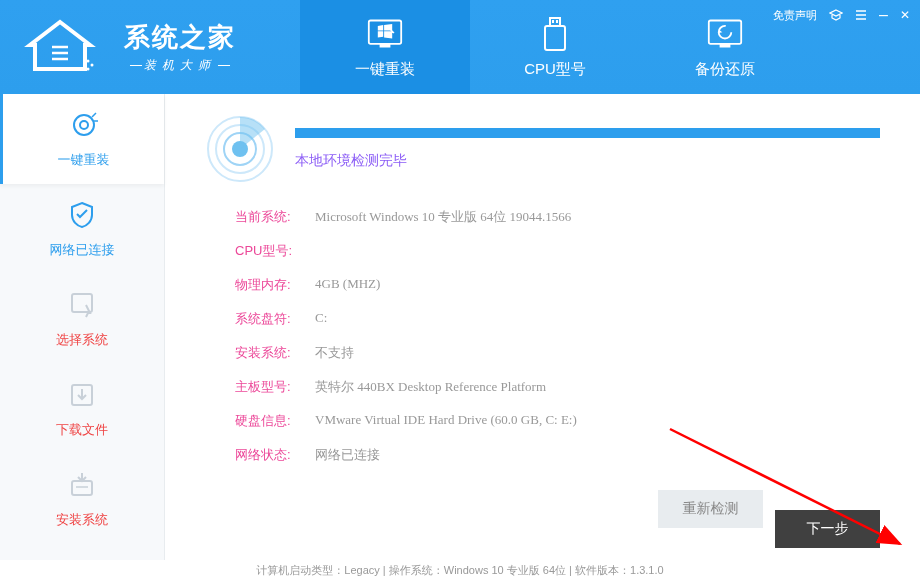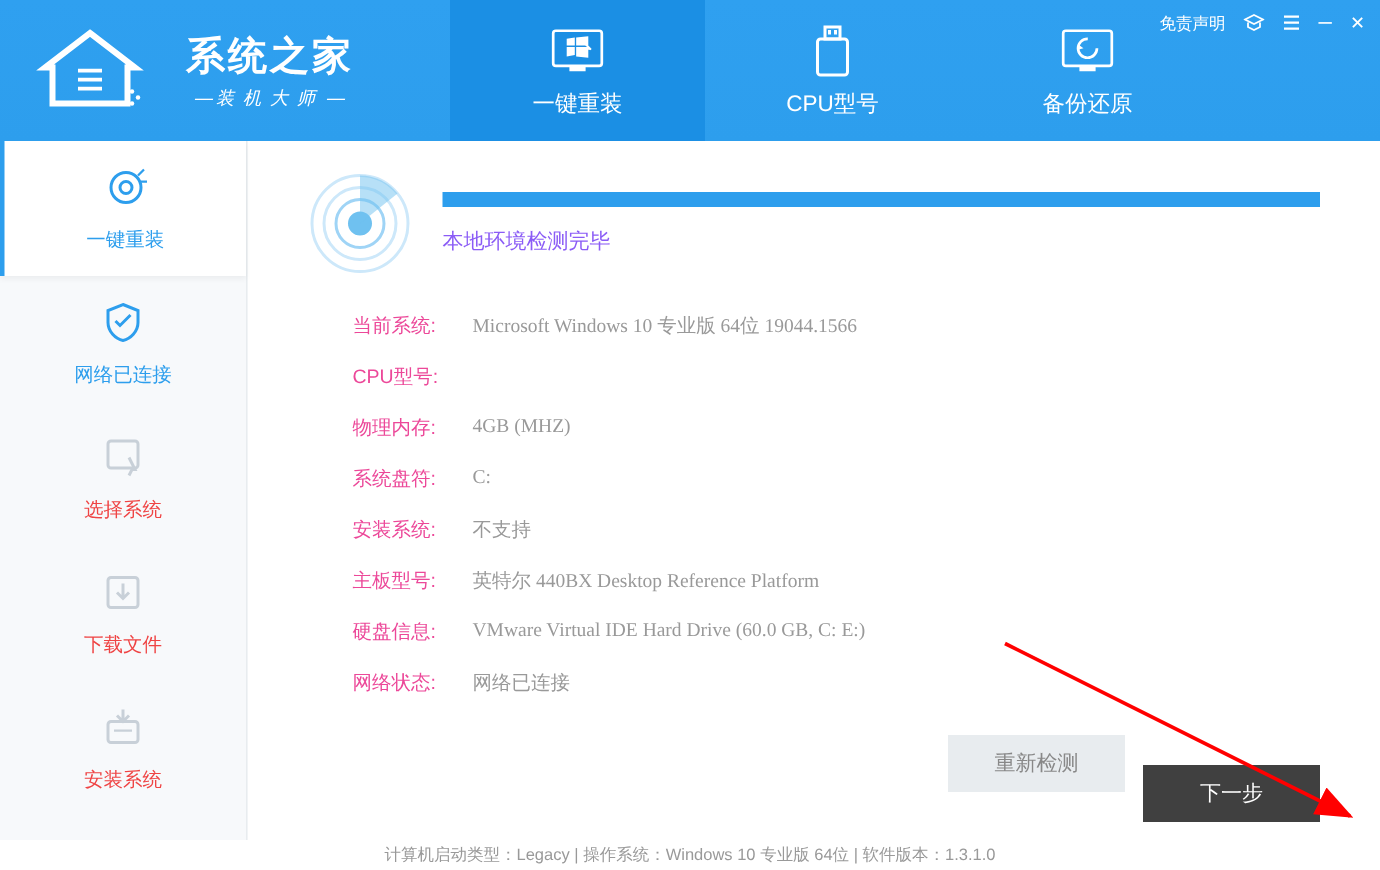--- a/index.html
+++ b/index.html
@@ -199,21 +199,21 @@
     
     .action-buttons {
       position: absolute;
       bottom: 12px;
       right: 40px;
       display: flex;
       gap: 12px;
     }
     
     .btn {
-      width: 118px;
+      width: 105px;
       height: 38px;
       border: none;
       font-size: 14px;
       cursor: pointer;
       display: flex;
       align-items: center;
       justify-content: center;
     }
     
     .btn-secondary {

